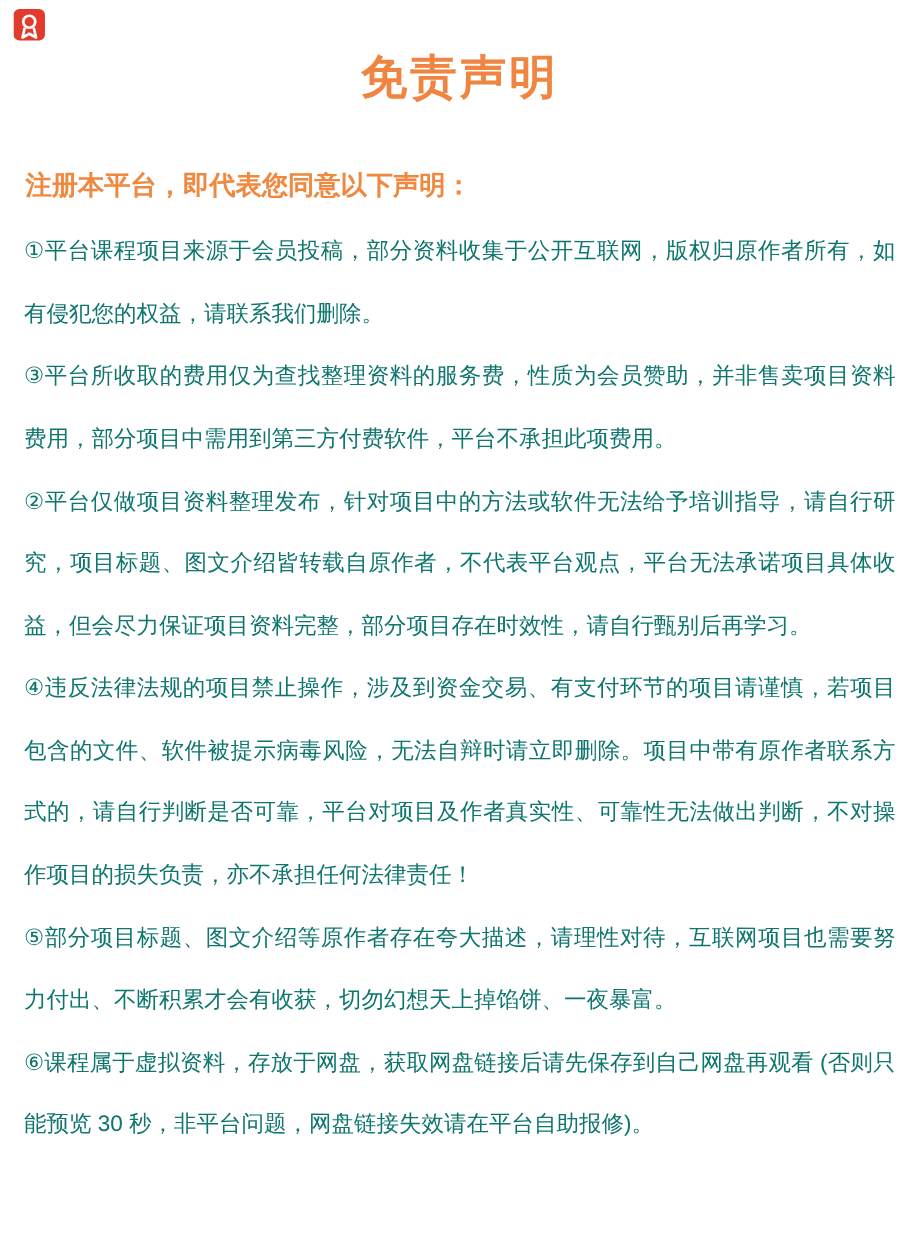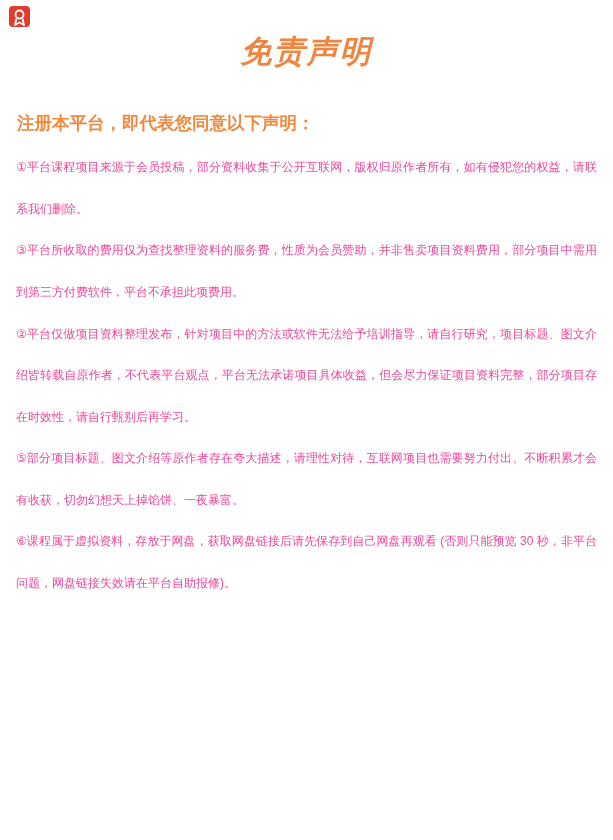--- a/index.html
+++ b/index.html
@@ -23,33 +23,32 @@
   }
   .page-title {
     margin: 0;
     padding-top: 36px;
     text-align: center;
     font-size: 31px;
     line-height: 1;
     font-weight: bold;
     color: #EF8540;
     letter-spacing: 2px;
-    font-style: italic;
   }
   .subtitle {
     margin: 46px 8px 0 17px;
     font-size: 17.5px;
     line-height: 1.15;
     font-weight: bold;
     color: #F0883F;
   }
   .body-text {
     margin: 14px 16px 0 16px;
-    color: #ec4899;
-    font-size: 12px;
+    color: #0f766e;
+    font-size: 15px;
     line-height: 41.6px;
     text-align: justify;
     text-justify: inter-ideograph;
   }
   .body-text p {
     margin: 0;
     padding: 0;
   }
 </style>
 </head>
@@ -66,17 +65,18 @@
   </span>
 
   <h1 class="page-title">免责声明</h1>
 
   <div class="subtitle">注册本平台，即代表您同意以下声明：</div>
 
   <div class="body-text">
     <p>①平台课程项目来源于会员投稿，部分资料收集于公开互联网，版权归原作者所有，如有侵犯您的权益，请联系我们删除。</p>
     <p>③平台所收取的费用仅为查找整理资料的服务费，性质为会员赞助，并非售卖项目资料费用，部分项目中需用到第三方付费软件，平台不承担此项费用。</p>
     <p>②平台仅做项目资料整理发布，针对项目中的方法或软件无法给予培训指导，请自行研究，项目标题、图文介绍皆转载自原作者，不代表平台观点，平台无法承诺项目具体收益，但会尽力保证项目资料完整，部分项目存在时效性，请自行甄别后再学习。</p>
+    <p>④违反法律法规的项目禁止操作，涉及到资金交易、有支付环节的项目请谨慎，若项目包含的文件、软件被提示病毒风险，无法自辩时请立即删除。项目中带有原作者联系方式的，请自行判断是否可靠，平台对项目及作者真实性、可靠性无法做出判断，不对操作项目的损失负责，亦不承担任何法律责任！</p>
     <p>⑤部分项目标题、图文介绍等原作者存在夸大描述，请理性对待，互联网项目也需要努力付出、不断积累才会有收获，切勿幻想天上掉馅饼、一夜暴富。</p>
     <p>⑥课程属于虚拟资料，存放于网盘，获取网盘链接后请先保存到自己网盘再观看 (否则只能预览 30 秒，非平台问题，网盘链接失效请在平台自助报修)。</p>
   </div>
 
 </div>
 
 </body></html>

